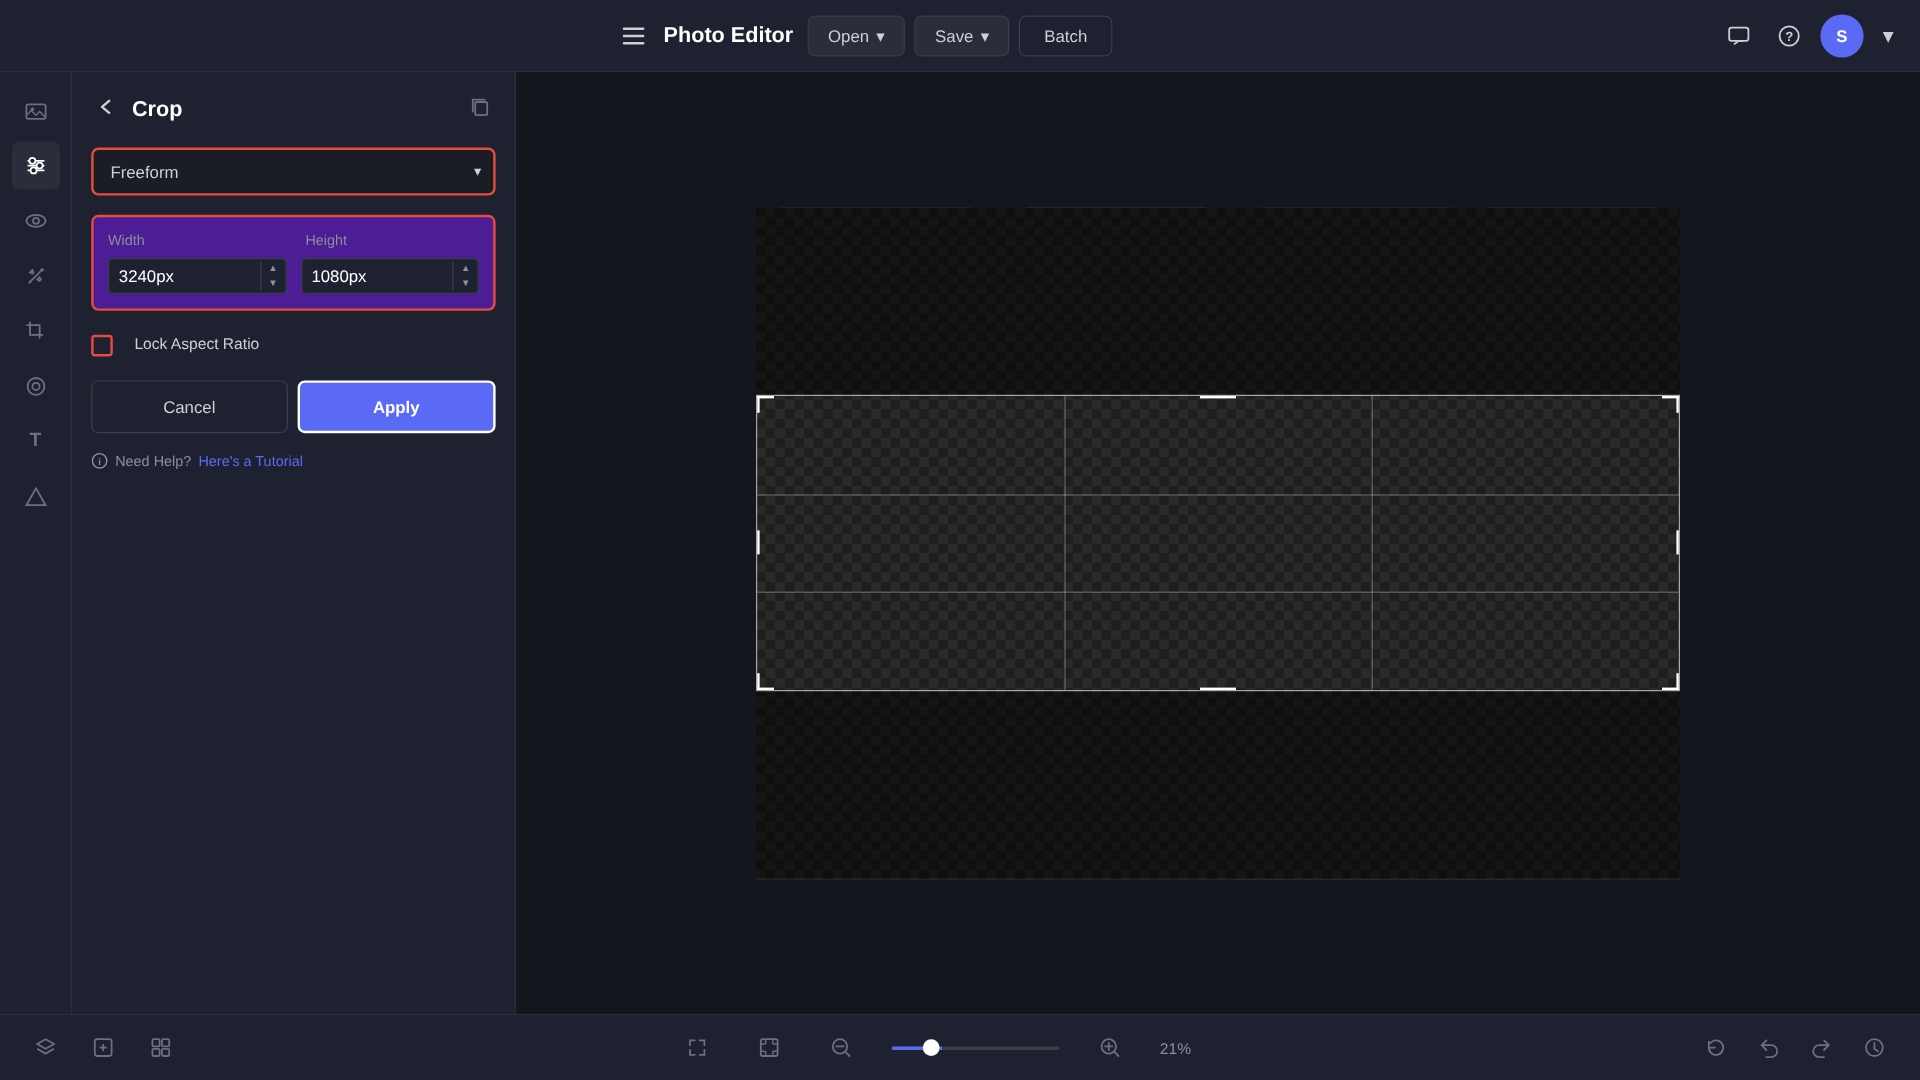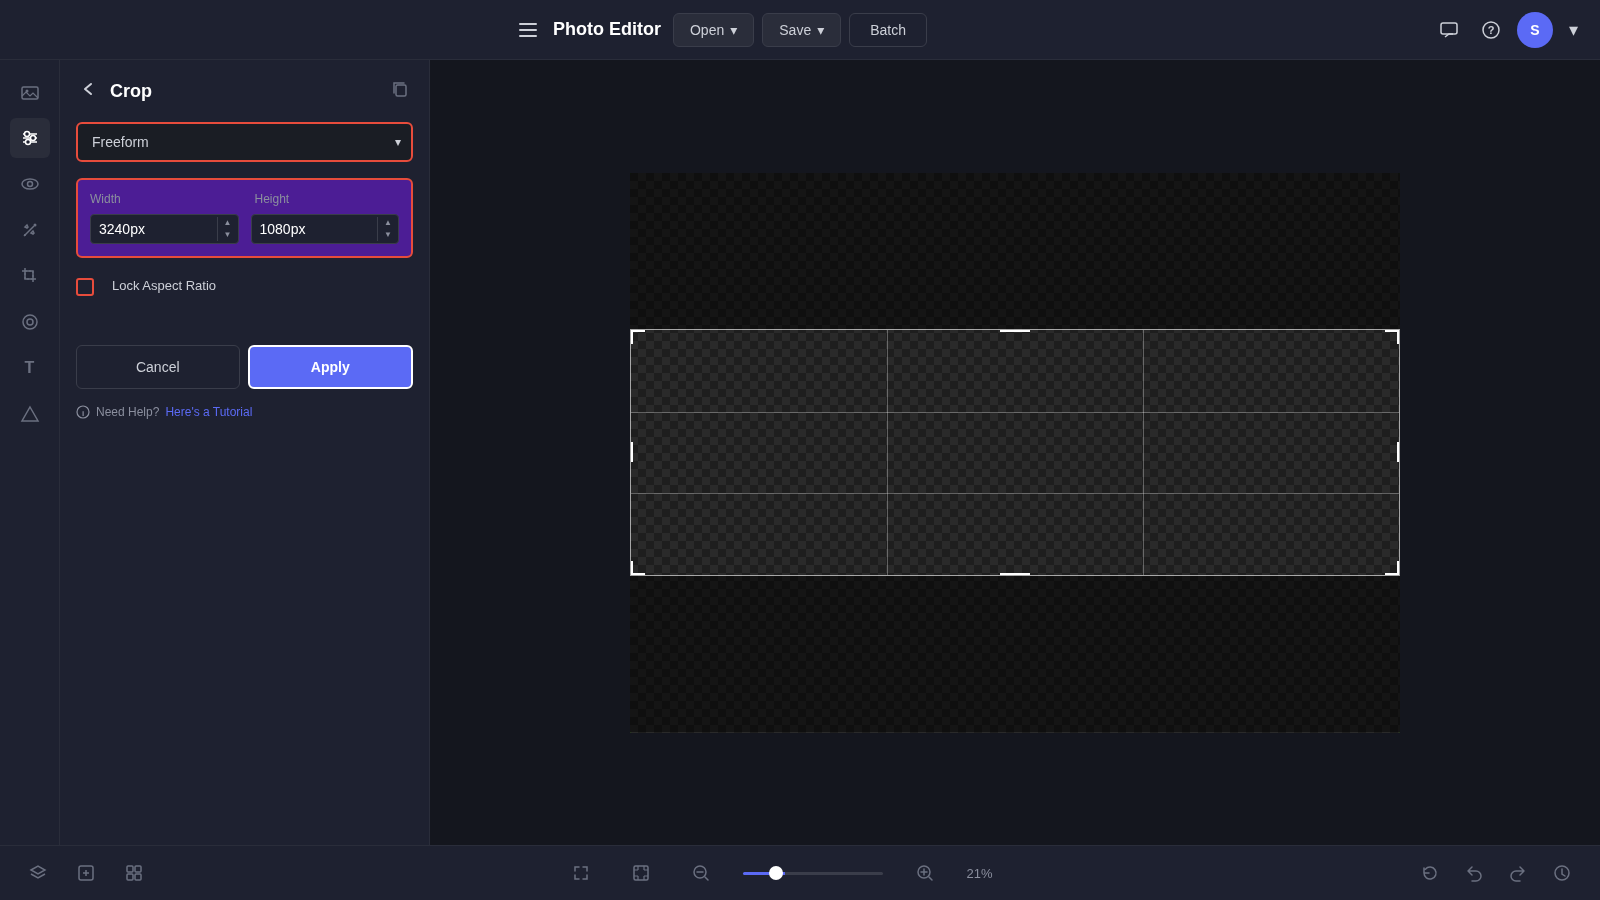--- a/index.html
+++ b/index.html
@@ -321,21 +321,20 @@
     }
     .lock-label {
       font-size: 13px;
       color: #cdd0d8;
     }
 
     
     .action-btns {
       display: flex;
       gap: 8px;
-      margin-top: 29px;
     }
     .cancel-btn {
       flex: 1;
       padding: 12px;
       background: transparent;
       border: 1px solid #3a3d4a;
       color: #cdd0d8;
       border-radius: 6px;
       cursor: pointer;
       font-size: 14px;

